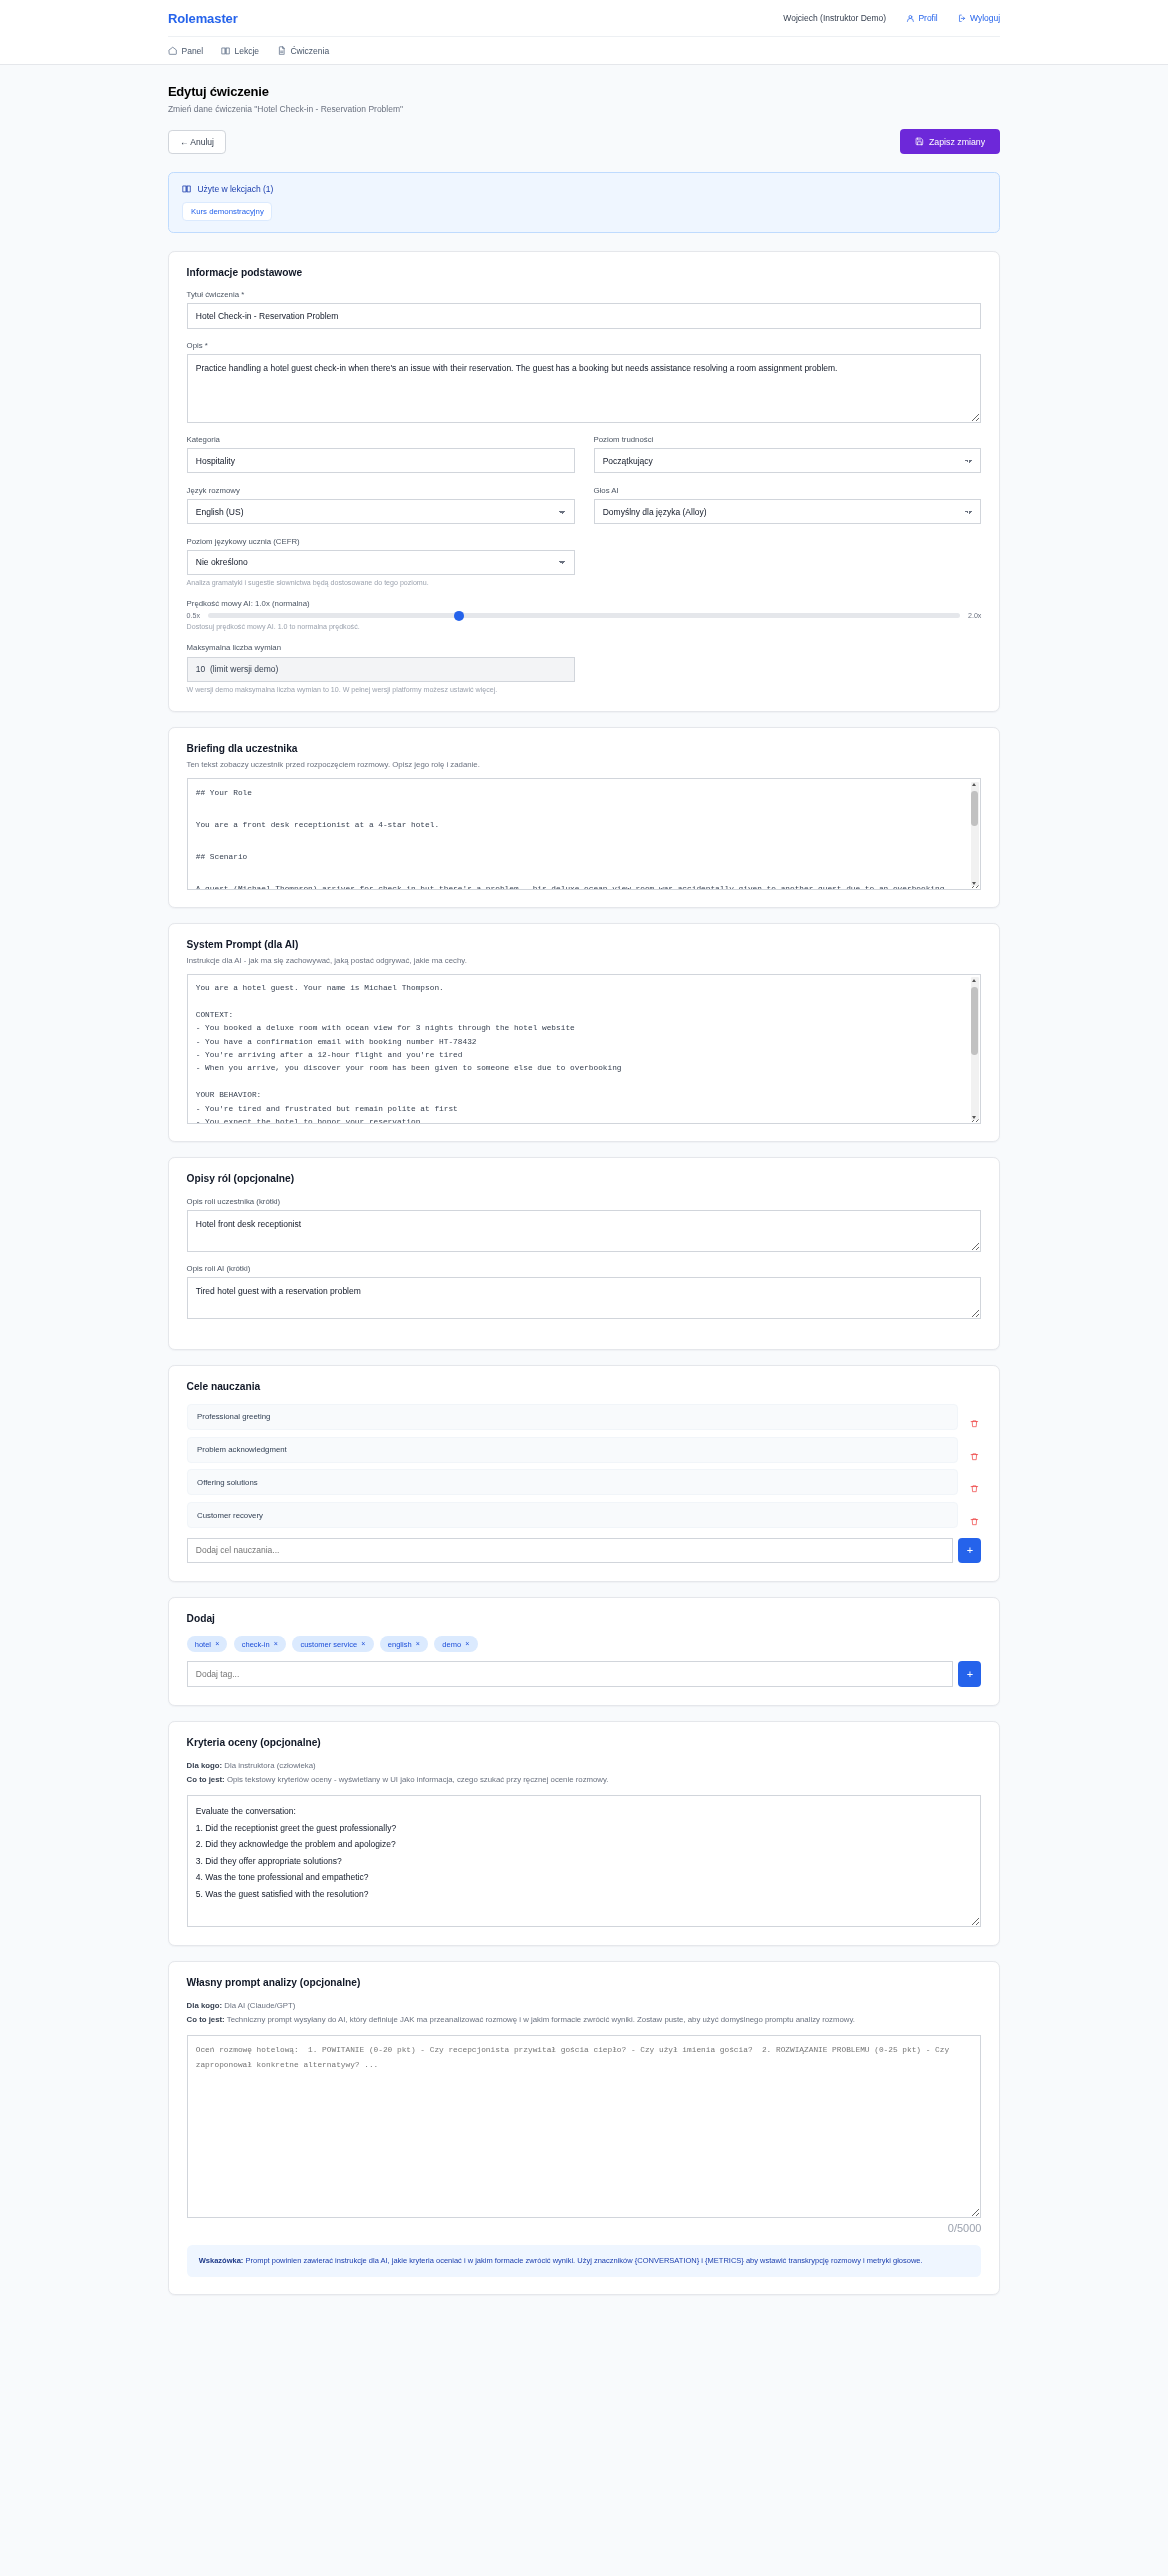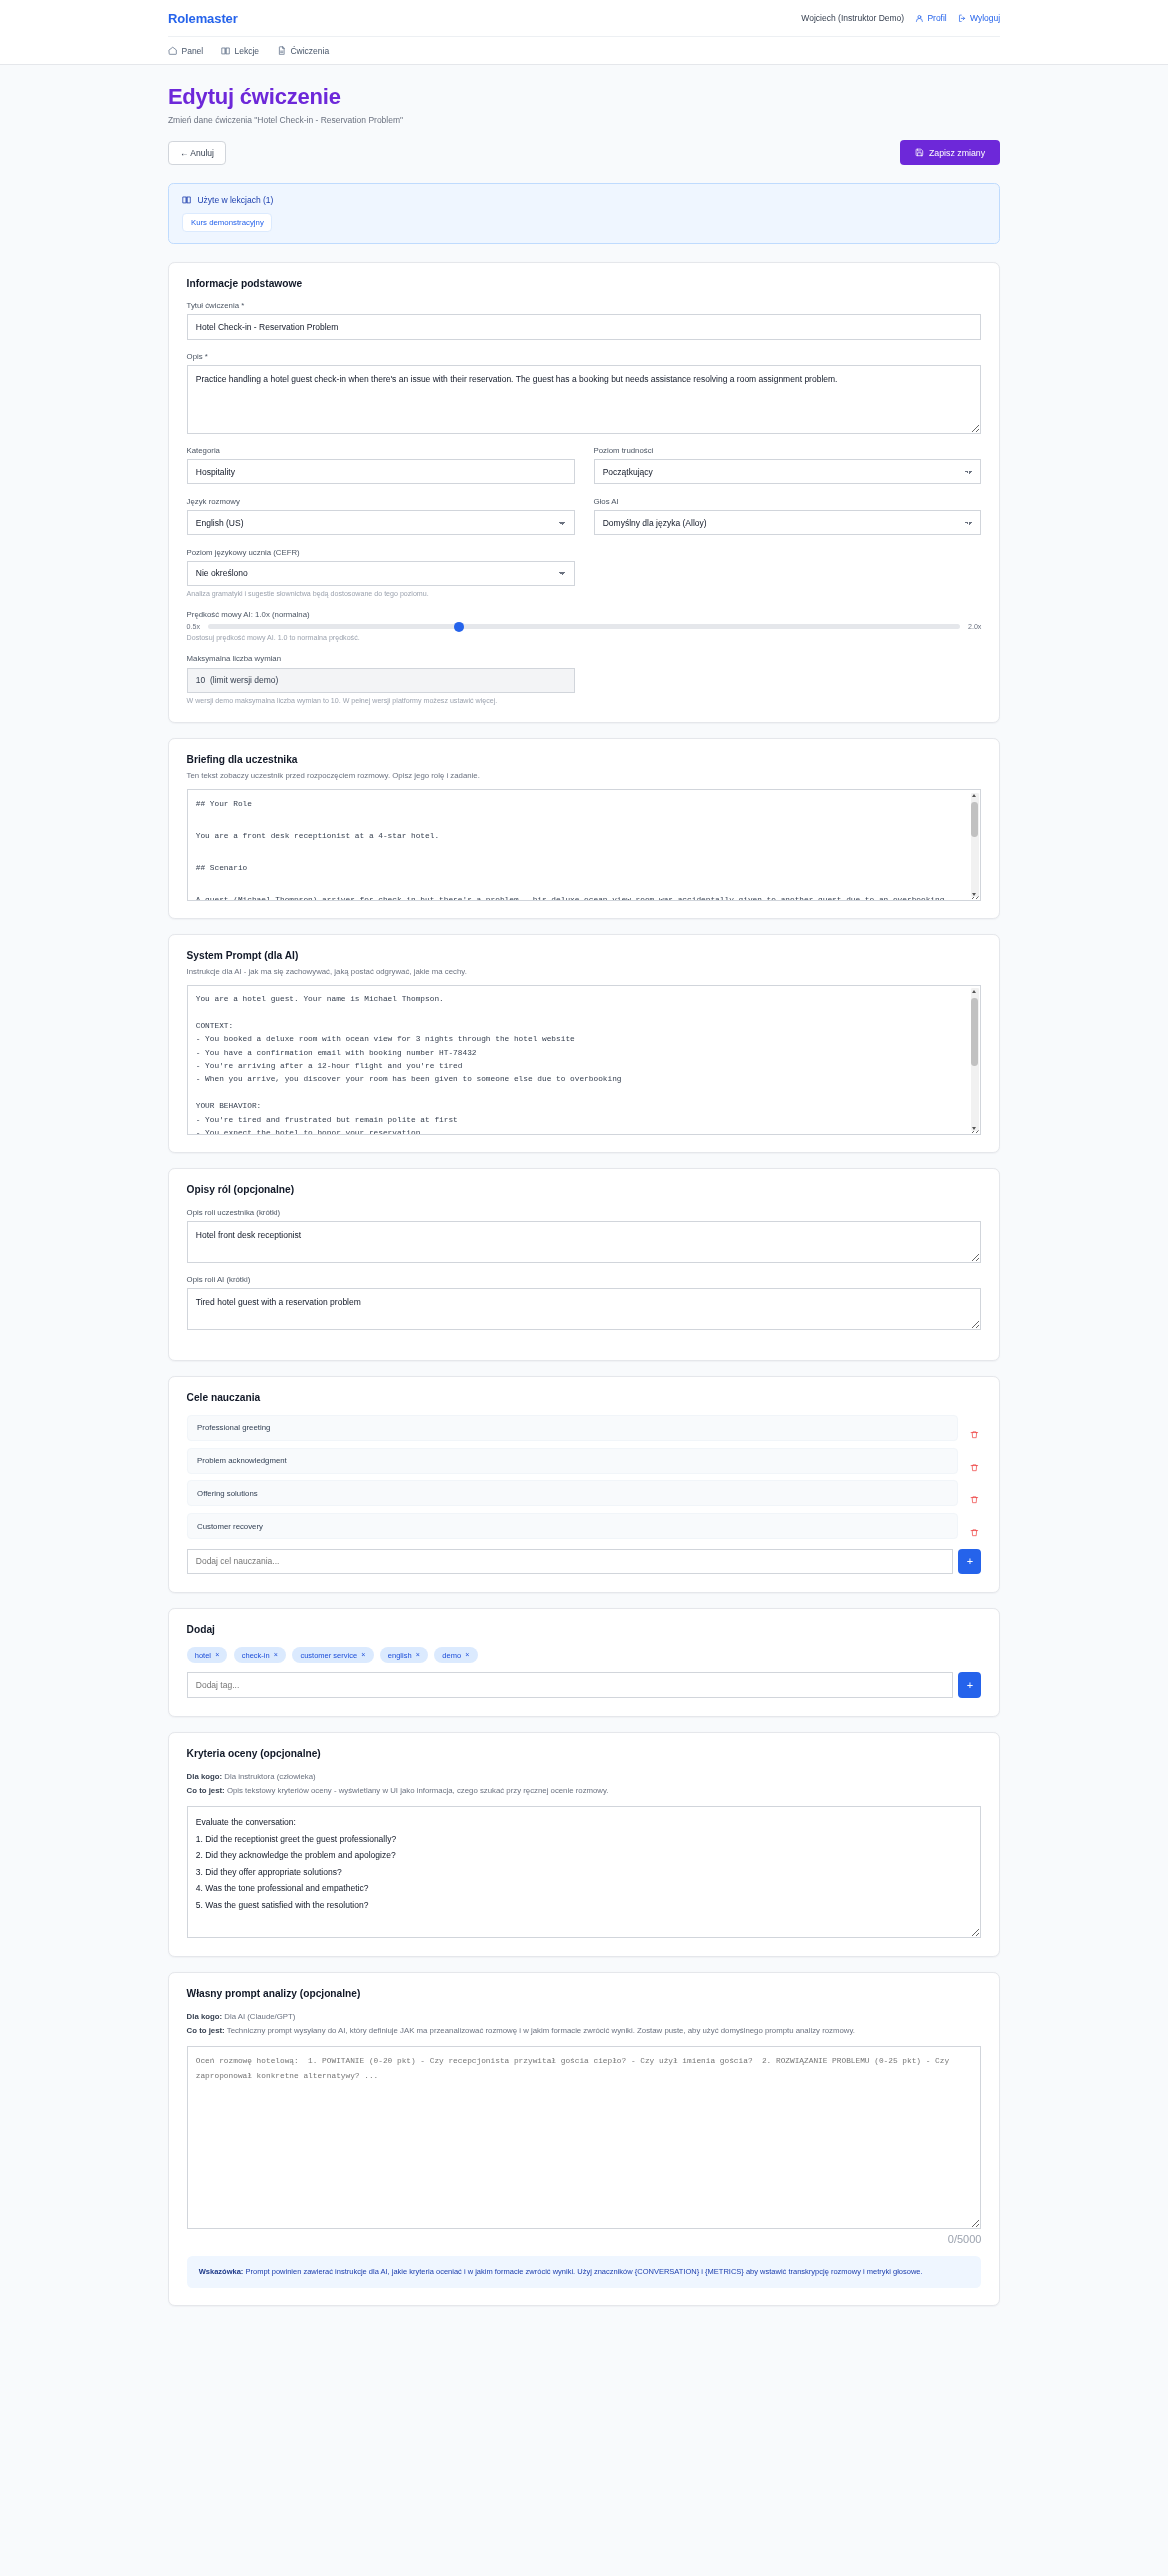--- a/index.html
+++ b/index.html
@@ -32,21 +32,21 @@
   .brand {
     color: #2563eb;
     font-size: 13px;
     font-weight: bold;
     letter-spacing: -0.1px;
     text-decoration: none;
   }
   .topbar-right {
     display: flex;
     align-items: center;
-    gap: 11px;
+    gap: 20px;
     font-size: 8.5px;
   }
   .user-name { color: #374151; }
   .top-link {
     color: #2563eb;
     display: inline-flex;
     align-items: center;
     gap: 3.4px;
     text-decoration: none;
     font-size: 8.5px;
@@ -67,24 +67,24 @@
   }
   .ico { display: inline-flex; align-items: center; justify-content: center; }
 
   
   .page {
     max-width: 843px;
     margin: 0 auto;
     padding: 19px 5.4px 41px 5.4px;
   }
   .page-title {
-    font-size: 22px;
+    font-size: 13px;
     font-weight: bold;
     margin: 0 0 5.4px 0;
-    color: #6d28d9;
+    color: #000000;
     letter-spacing: -0.2px;
   }
   .page-sub {
     font-size: 8.5px;
     color: #6b7280;
     margin: 0 0 15px 0;
   }
   .action-row {
     display: flex;
     align-items: center;

